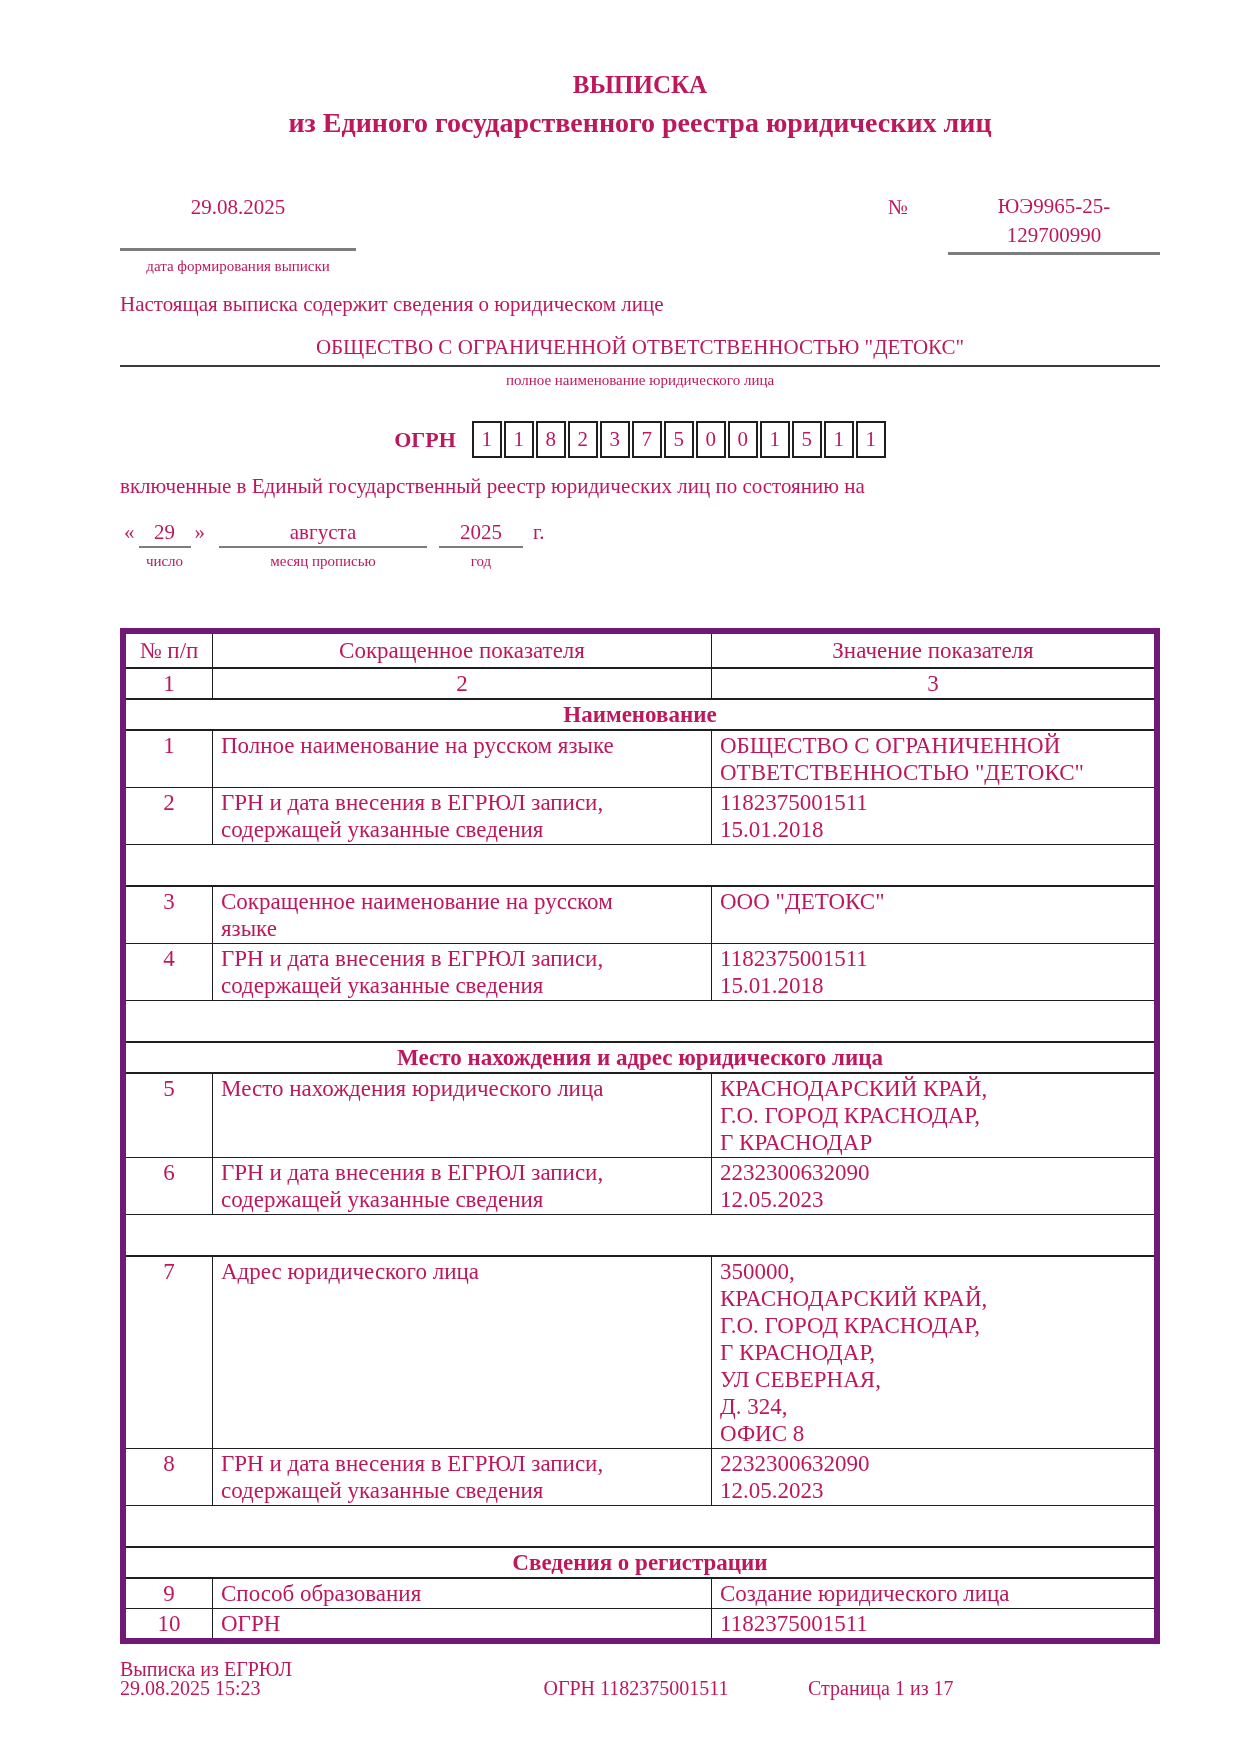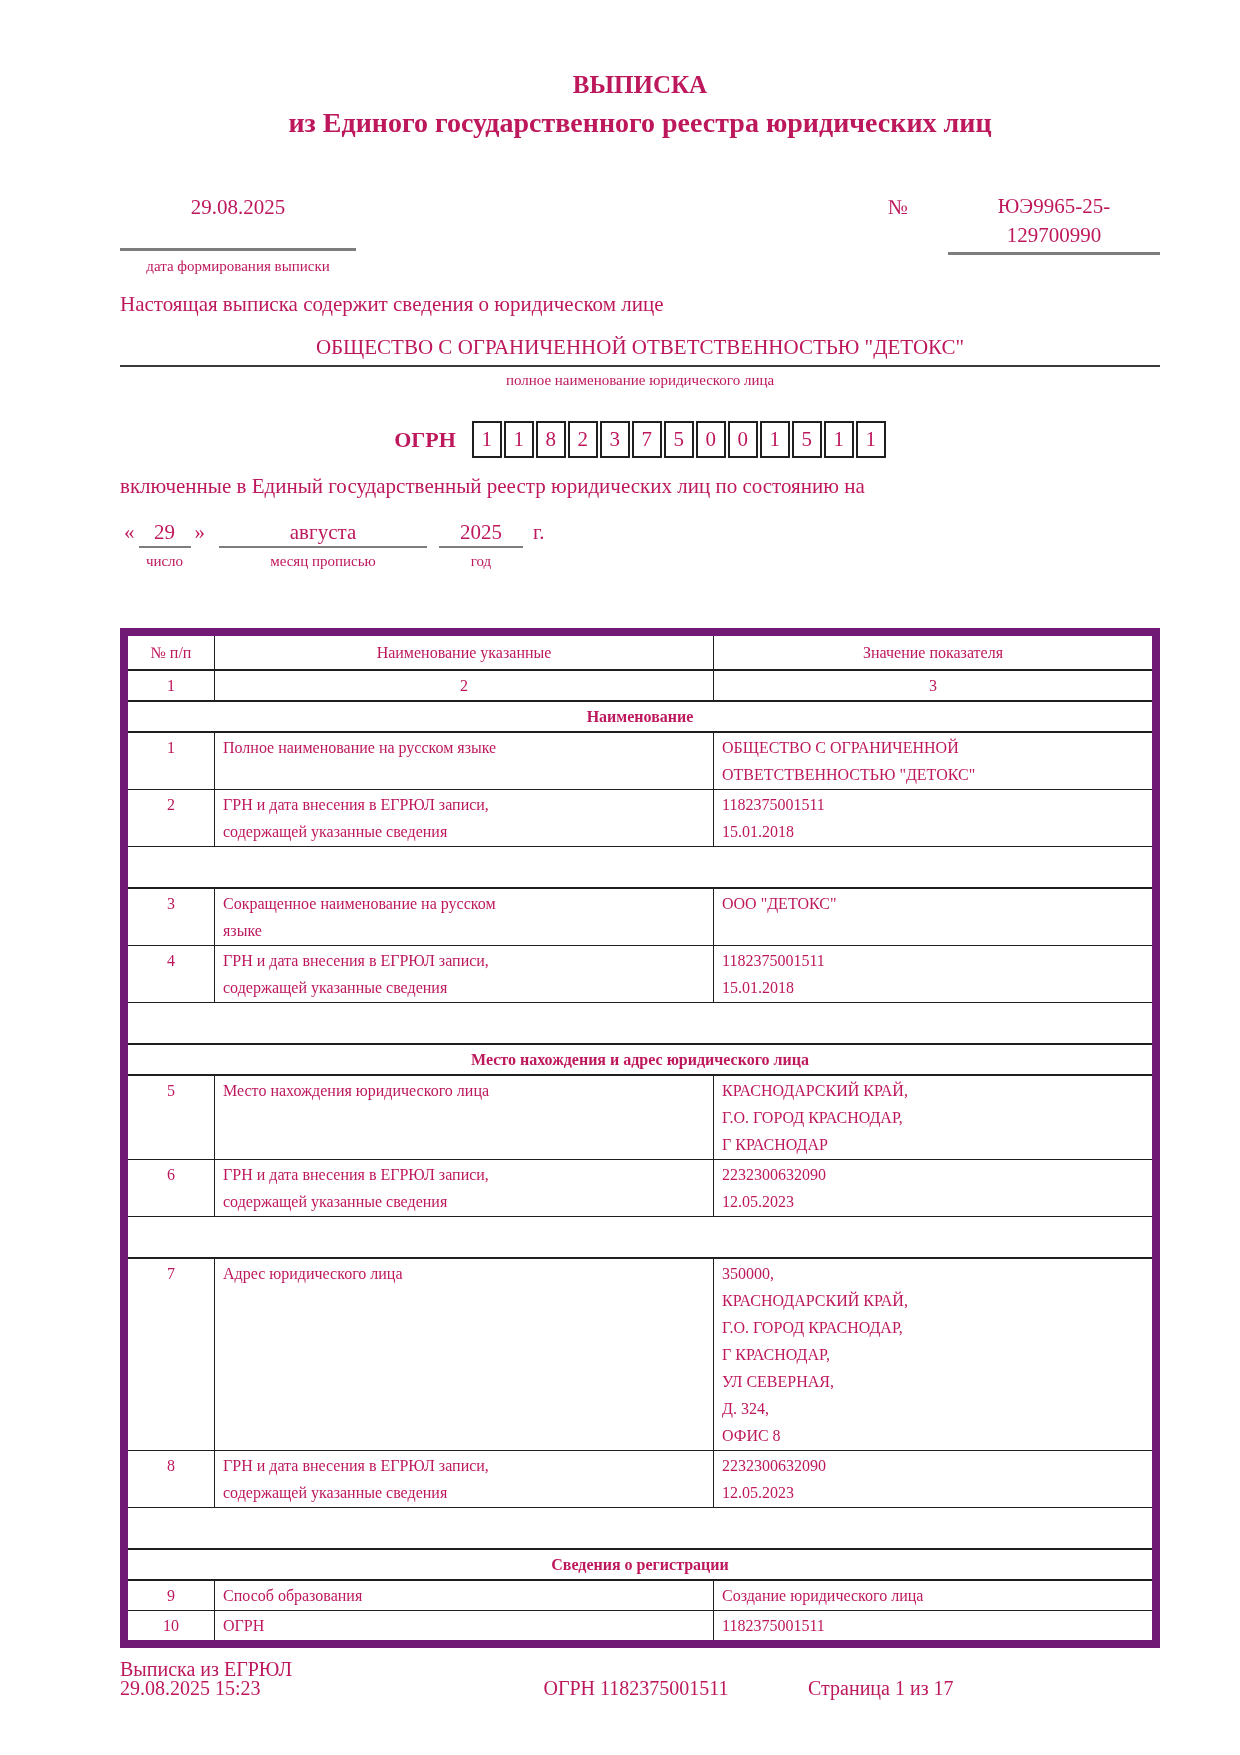--- a/index.html
+++ b/index.html
@@ -58,22 +58,22 @@
   .q{line-height:26px;padding:0 4px;}
   .dw-field{text-align:center;}
   .dw-value{line-height:26px;border-bottom:2px solid #7d7d7d;padding-bottom:1px;}
   .dw-caption{margin-top:4px;font-size:15px;line-height:18px;}
   .dw-day{width:52px;}
   .dw-month{width:208px;margin-left:10px;}
   .dw-year{width:84px;margin-left:12px;}
   .g-suffix{line-height:26px;margin-left:10px;}
   .main-table{
     margin-top:58px;width:100%;
-    border-collapse:collapse;border:8px solid #701a75;
-    font-size:16px;
+    border-collapse:collapse;border:6px solid #701a75;
+    font-size:23px;
   }
   .main-table th,.main-table td{
     border:1px solid #1f1f1f;padding:1px 8px;vertical-align:top;line-height:27px;
   }
   .main-table th{
     font-weight:normal;text-align:center;padding:3px 8px;
     border-bottom-width:2px;
   }
   .numrow td{text-align:center;border-bottom-width:2px;}
   .c1{width:70px;}
@@ -159,21 +159,21 @@
         <span class="dw-value" style="display:block;">2025</span>
         <span class="dw-caption" style="display:block;">год</span>
       </span>
       <span class="g-suffix">г.</span>
     </div>
 
     <table class="main-table">
       <tbody>
           <tr>
         <th class="c1">№ п/п</th>
-        <th class="c2">Наименование указанные</th>
+        <th class="c2">Сокращенное показателя</th>
         <th class="c3">Значение показателя</th>
       </tr>
       <tr class="numrow">
         <td class="c1">1</td>
         <td class="c2">2</td>
         <td class="c3">3</td>
       </tr>
       <tr class="section">
         <td colspan="3">Наименование</td>
       </tr>

